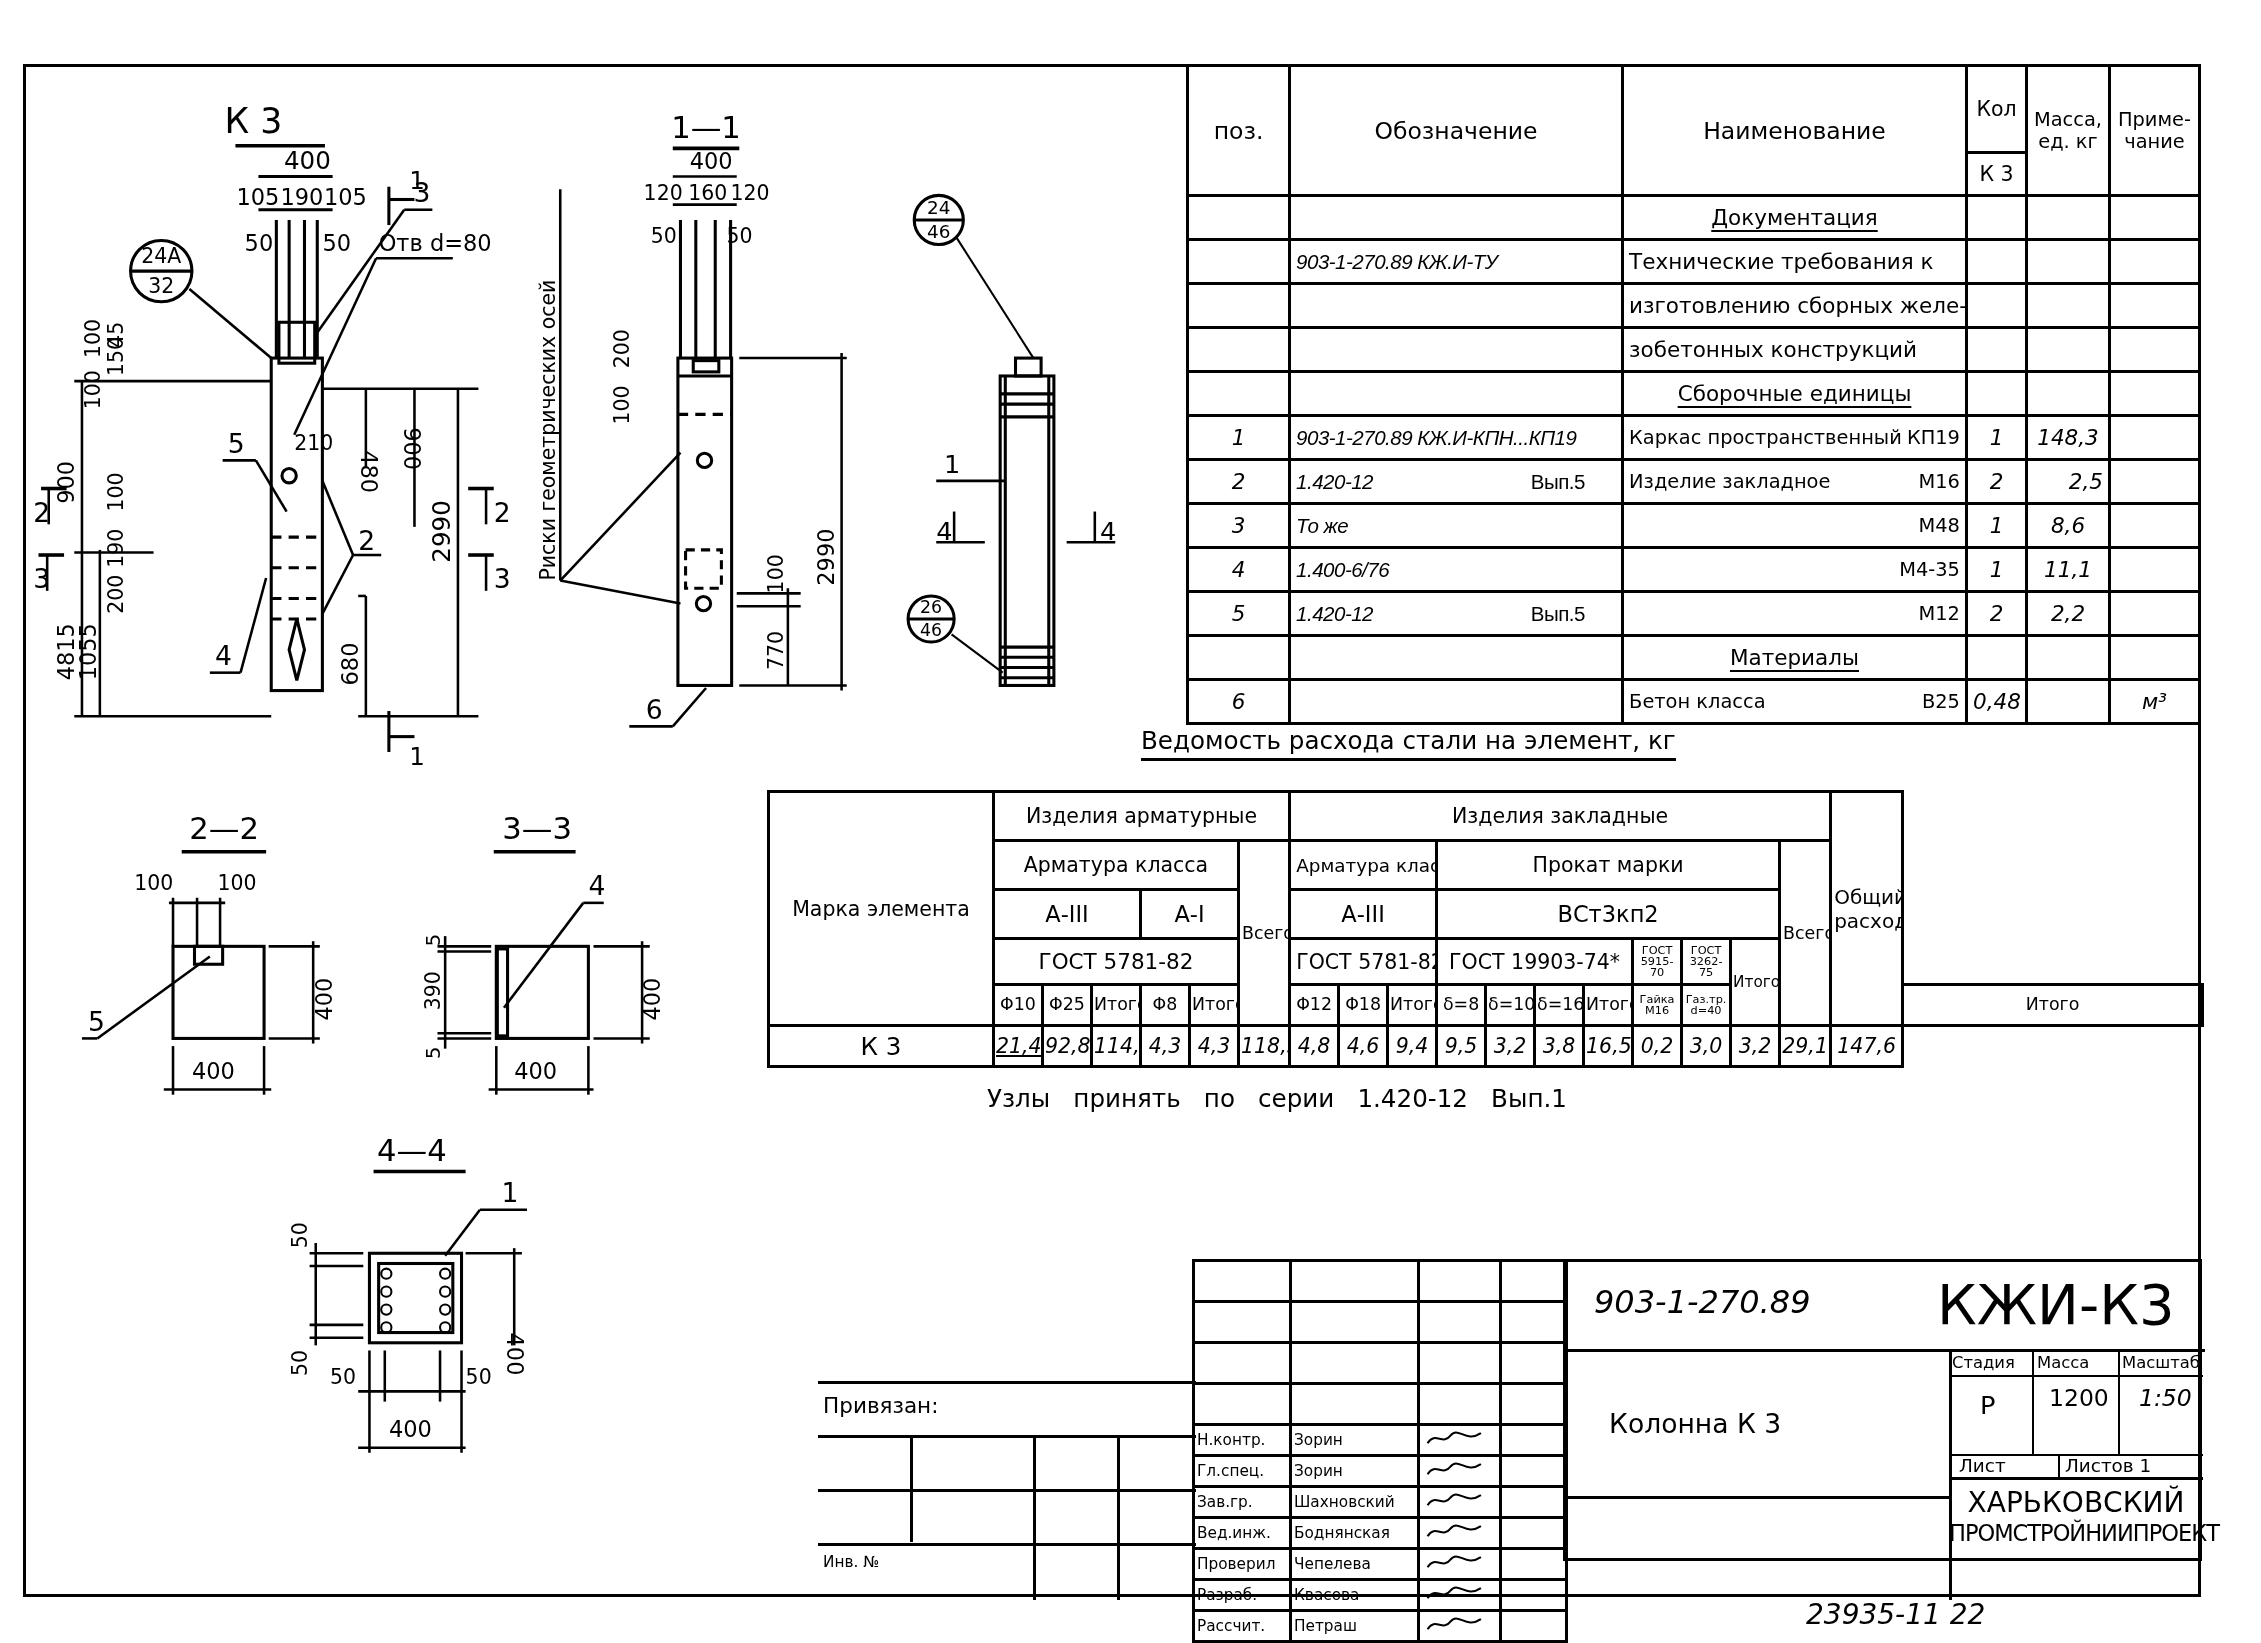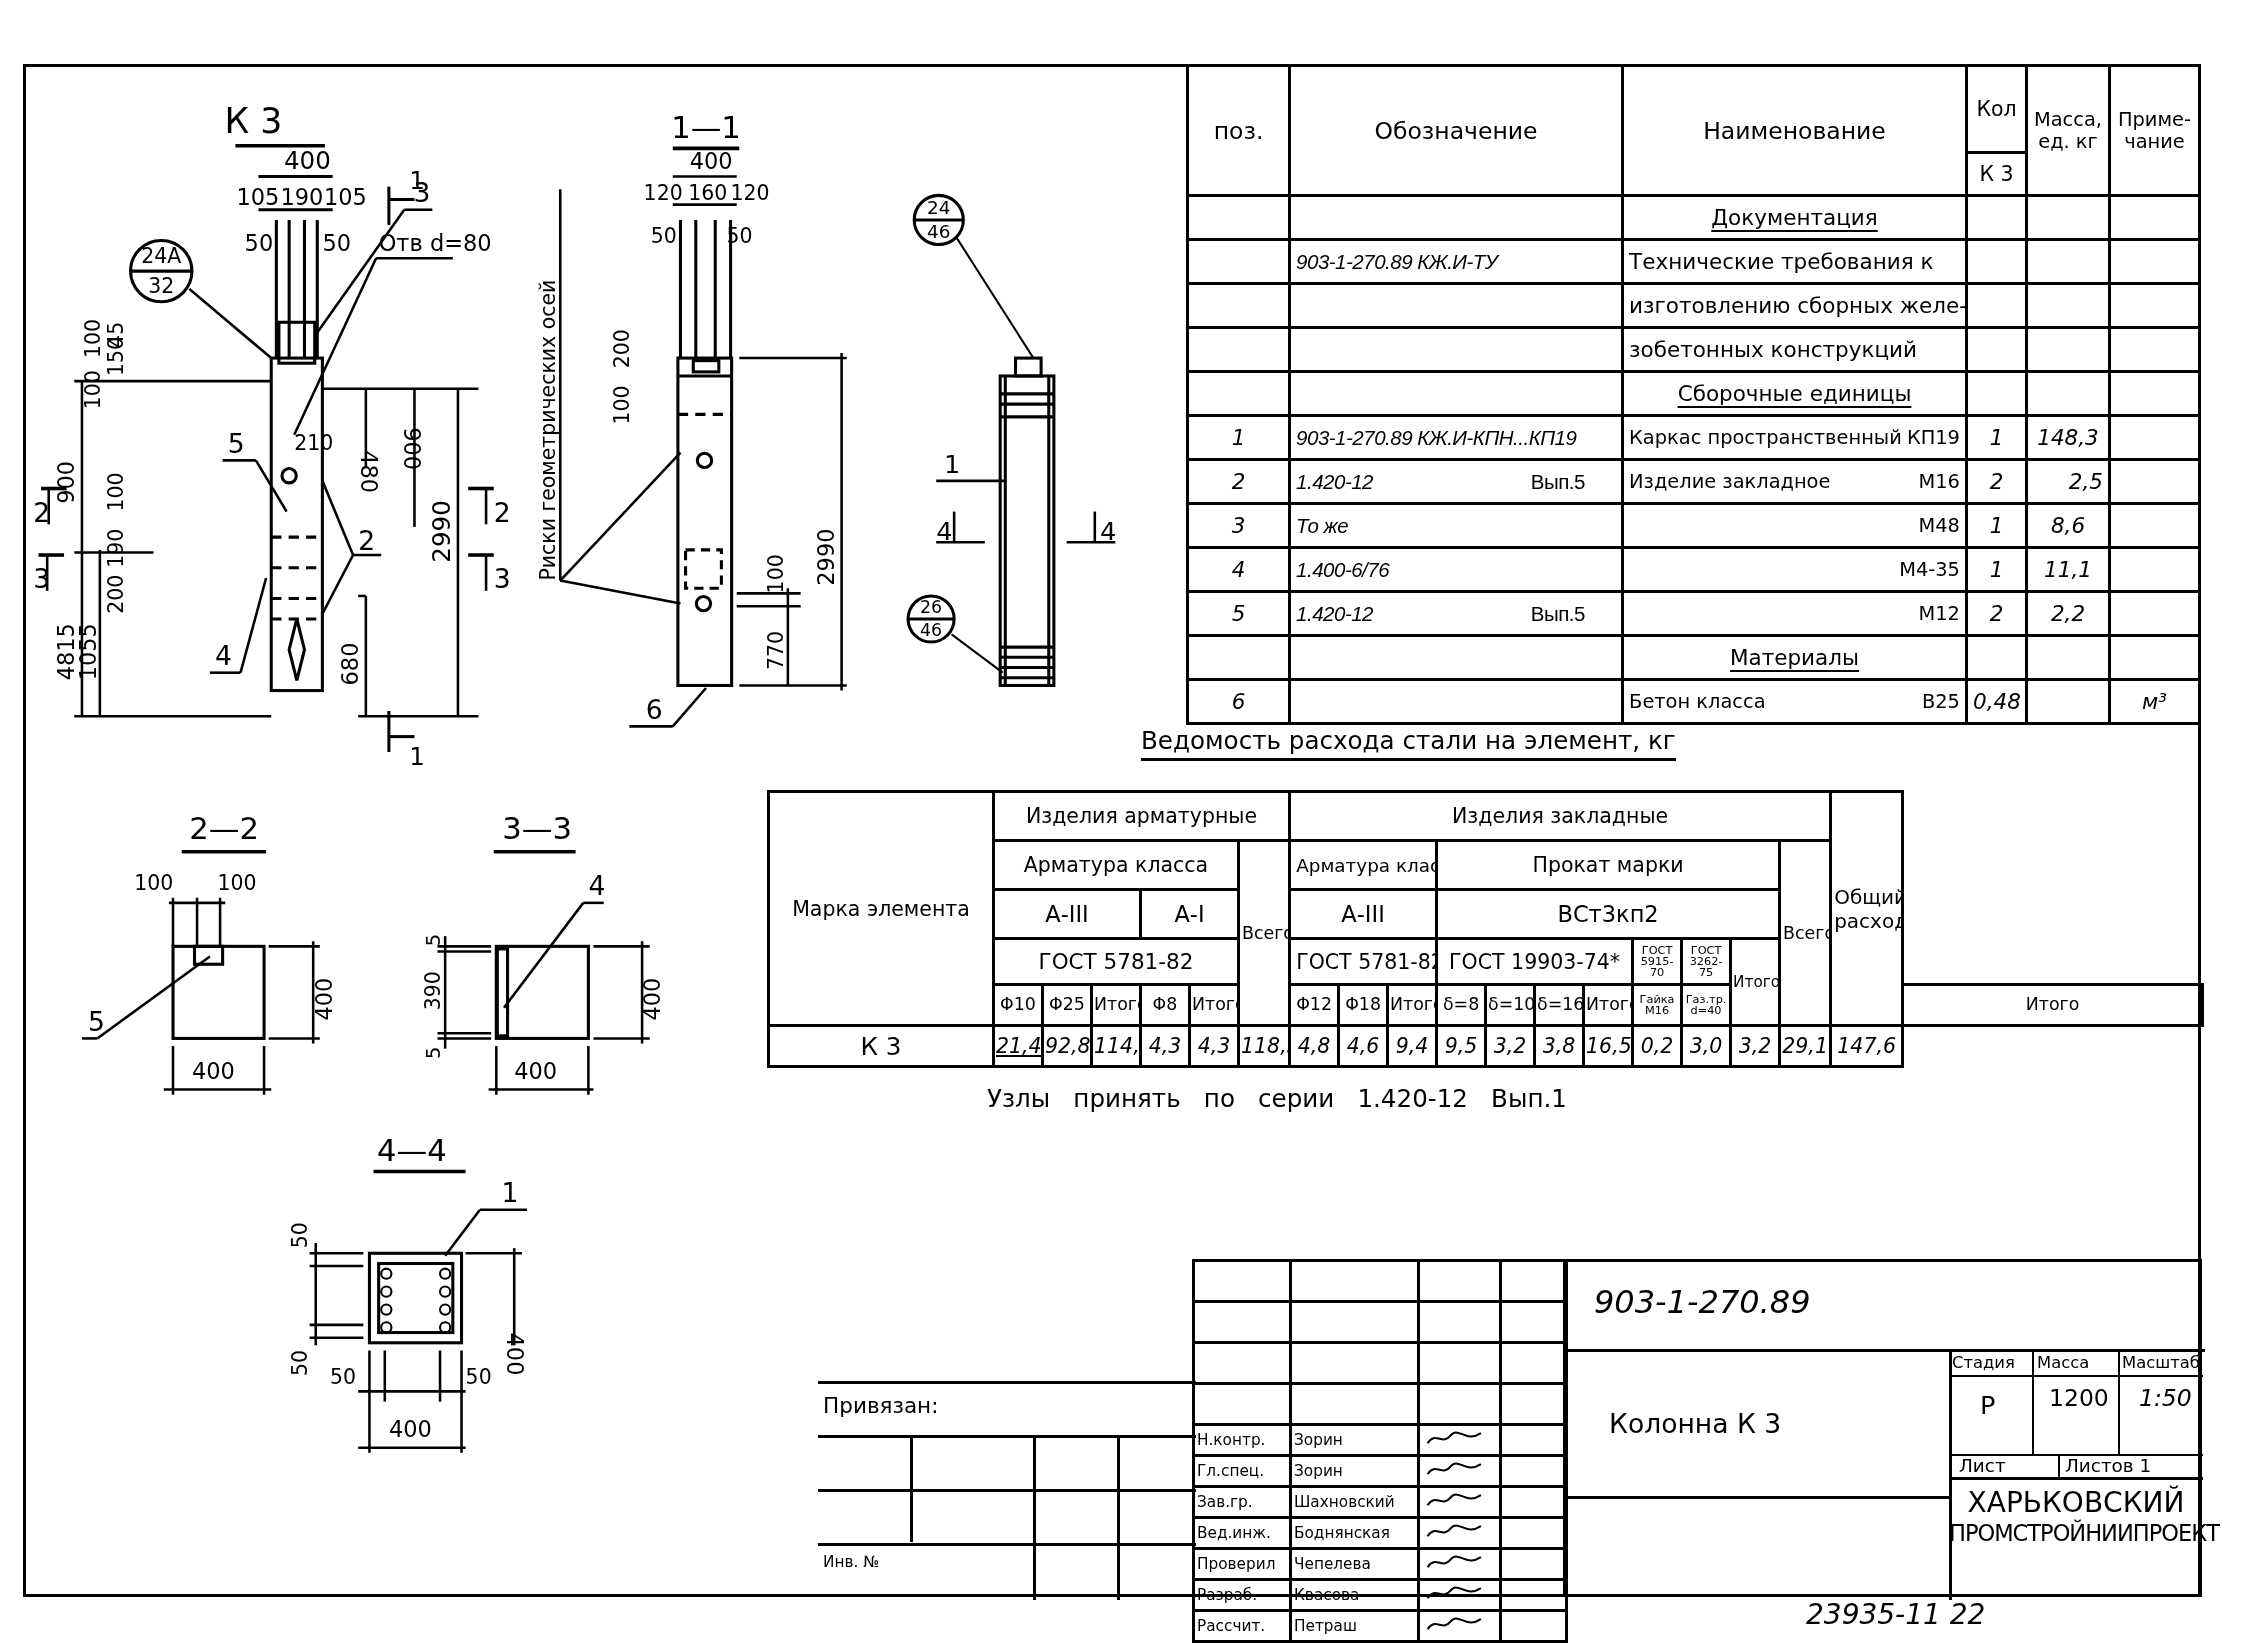--- a/index.html
+++ b/index.html
@@ -602,22 +602,23 @@
         <td style="font-size: 15.3px; padding: 0px 2px;">Рассчит.</td>
         <td style="font-size: 15.3px; padding: 0px 2px;">Петраш</td>
         <td><svg width="61" height="20.5" viewBox="0 0 120 40">
             <path d="M5 30 C20 5, 35 35, 50 15 S80 30, 110 10" stroke="#000" stroke-width="4" fill="none"></path>
           </svg></td>
         <td></td>
       </tr>
     </tbody>
 </table>
 
-<div class="abs" style="left:1563px; top:1259px; width:639px; height:338px; border:3.1px solid #000; box-sizing:border-box;">
+<div class="abs" style="left:1563px; top:1259px; width:639px; height:302px; border:3.1px solid #000; box-sizing:border-box;">
   <div class="abs" style="left:28px; top:20.5px; font-size:32px; font-style:italic;">903-1-270.89</div>
+  <div class="abs" style="left:371px; top:10.2px; font-size:56px;">КЖИ-К3</div>
   <div class="abs" style="left:0; top:87px; width:639px; border-top:3.1px solid #000;"></div>
   <div class="abs" style="left:43px; top:146px; font-size:26.6px;">Колонна К 3</div>
   <div class="abs" style="left:0; top:234px; width:383px; border-top:3.1px solid #000;"></div>
   <div class="abs" style="left:383px; top:87px; height:251px; border-left:3.1px solid #000;"></div>
 
   <div class="abs" style="left:383px; top:113px; width:254px; border-top:2.6px solid #000;"></div>
   <div class="abs" style="left:466px; top:87px; height:105px; border-left:2.6px solid #000;"></div>
   <div class="abs" style="left:552px; top:87px; height:105px; border-left:2.6px solid #000;"></div>
   <div class="abs" style="left:386px; top:91px; font-size:16.4px;">Стадия</div>
   <div class="abs" style="left:471px; top:91px; font-size:16.4px;">Масса</div>

